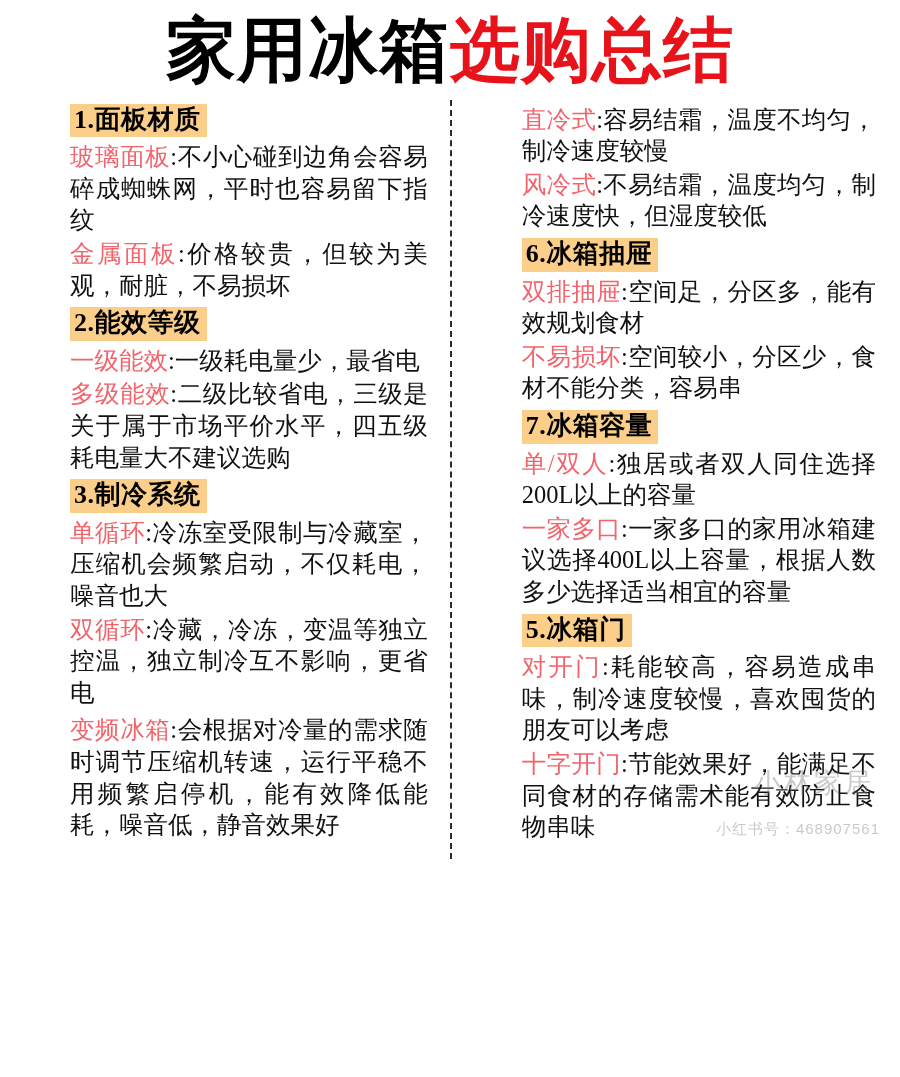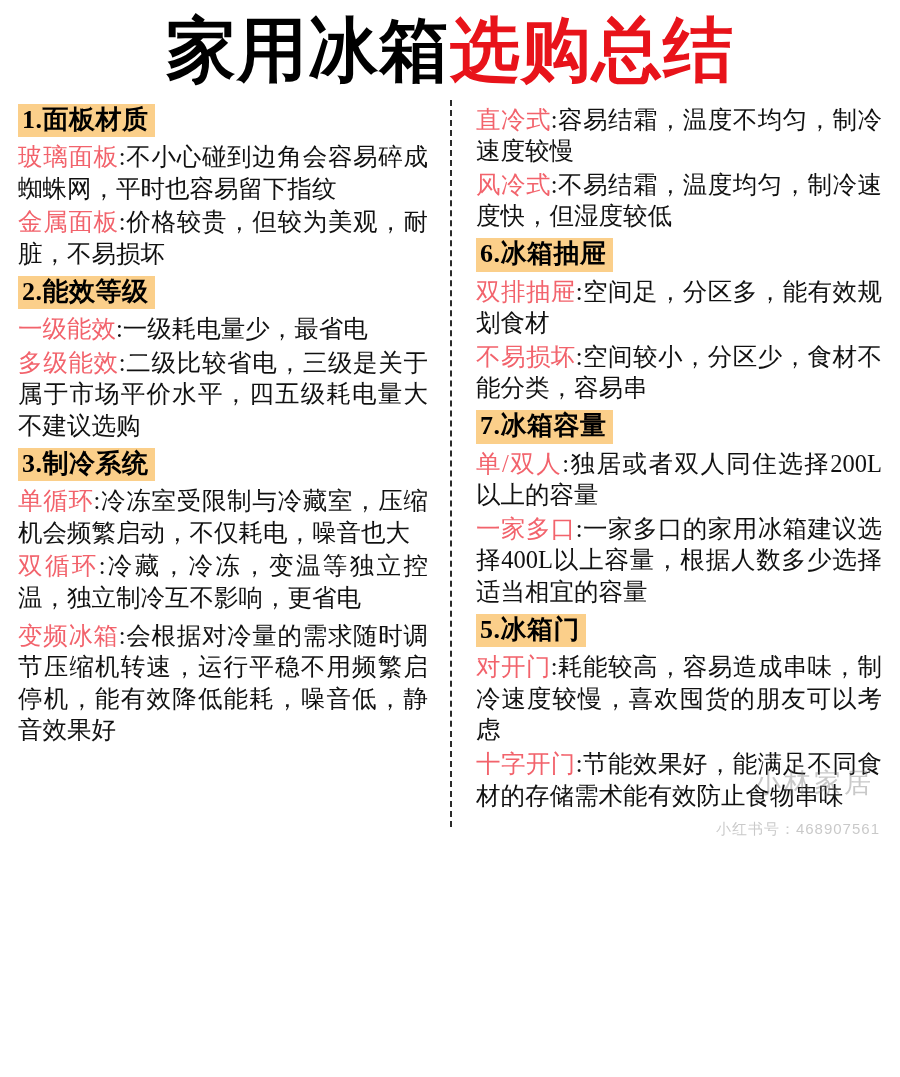--- a/index.html
+++ b/index.html
@@ -13,21 +13,21 @@
     font-family: "Liberation Serif", "DejaVu Serif", serif;
     color: #111111;
     overflow: hidden;
     position: relative;
   }
   .page {
     width: 900px;
     height: 845px;
     position: relative;
     box-sizing: border-box;
-    padding: 0 18px;
+    padding: 0 24px;
     border-radius: 8px;
   }
   
   .title-wrap {
     text-align: center;
     padding-top: 14px;
     padding-bottom: 10px;
     white-space: nowrap;
   }
   .title {
@@ -43,20 +43,21 @@
 
   
   .columns {
     display: flex;
     position: relative;
     padding-top: 6px;
   }
   .col {
     width: 50%;
     box-sizing: border-box;
+    margin-left: 46px;
   }
   .col.left { padding-right: 22px; }
   .col.right { padding-left: 26px; }
   .divider {
     position: absolute;
     left: 50%;
     top: 2px;
     bottom: -10px;
     width: 0;
     border-left: 2px dashed #2b2b2b;

